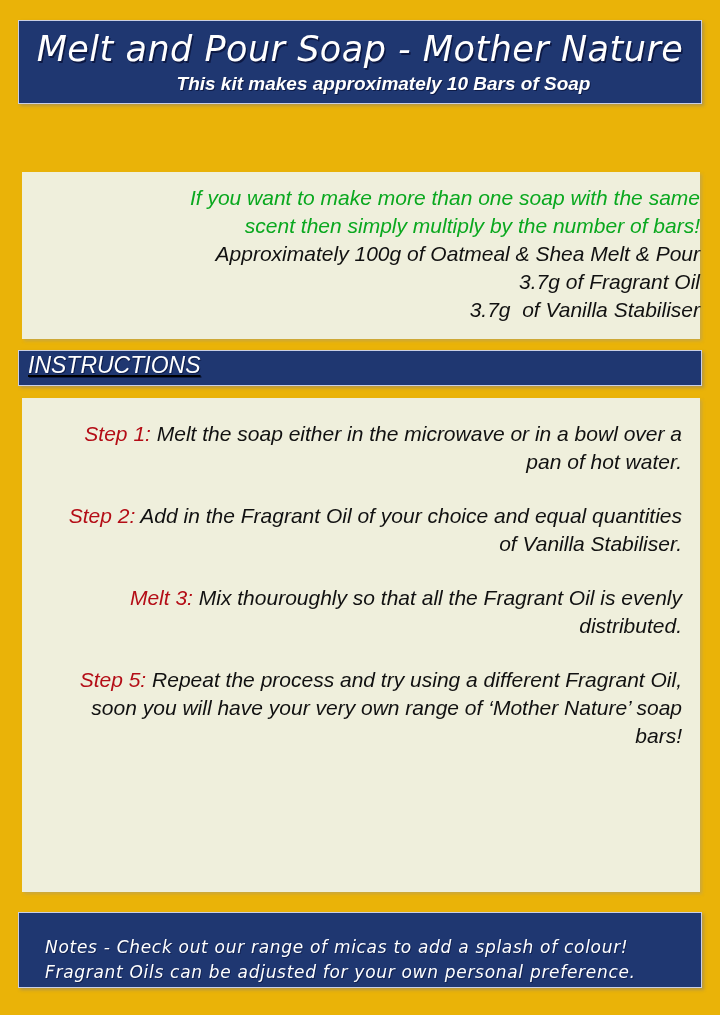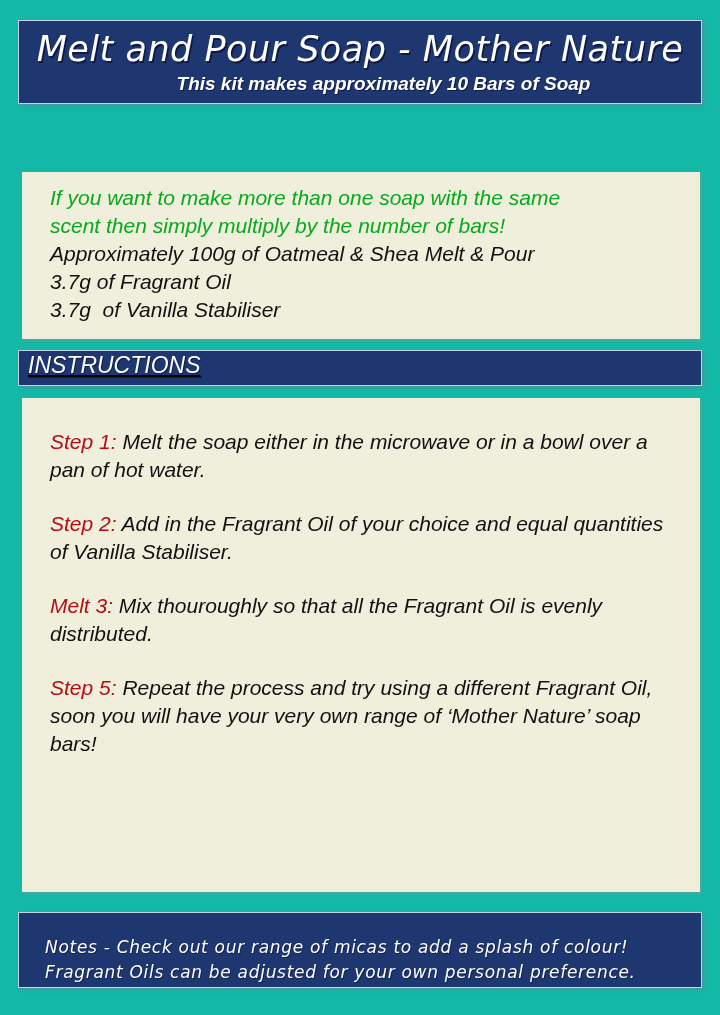--- a/index.html
+++ b/index.html
@@ -14,21 +14,21 @@
     font-family: "Liberation Sans", sans-serif;
     overflow: hidden;
   }
 
   .sheet {
     position: absolute;
     left: 0;
     top: 0;
     width: 720px;
     height: 1015px;
-    background: #14b8a6;
+    background: #eab308;
     box-sizing: border-box;
     padding: 0;
   }
 
   
   .navy-bar {
     position: absolute;
     background: #1f3771;
     border: 1px solid #c9cfe4;
     box-sizing: border-box;
@@ -115,20 +115,21 @@
     white-space: nowrap;
     text-shadow: 1px 1px 0 rgba(10,20,60,0.6);
   }
 
   
   .cream-panel {
     position: absolute;
     background: #efefdc;
     box-sizing: border-box;
     box-shadow: 2px 2px 3px rgba(150,150,150,0.4);
+    text-align: right;
   }
   #ingredients-panel {
     left: 22px;
     top: 172px;
     width: 678px;
     height: 167px;
     padding: 12px 0 0 28px;
   }
   #instructions-panel {
     left: 22px;
@@ -145,21 +146,21 @@
     font-style: italic;
     font-size: 21px;
     line-height: 28px;
     white-space: pre;
   }
   .ing-line.note {
     color: #0aa81f;
   }
 
   .step {
-    margin: 8px 0 26px 0;
+    margin: 0 0 26px 0;
     color: #111111;
     font-family: "Liberation Sans", sans-serif;
     font-style: italic;
     font-size: 21px;
     line-height: 28px;
     max-width: 632px;
   }
   .step:last-child { margin-bottom: 0; }
   .step-label {
     color: #b40d16;

